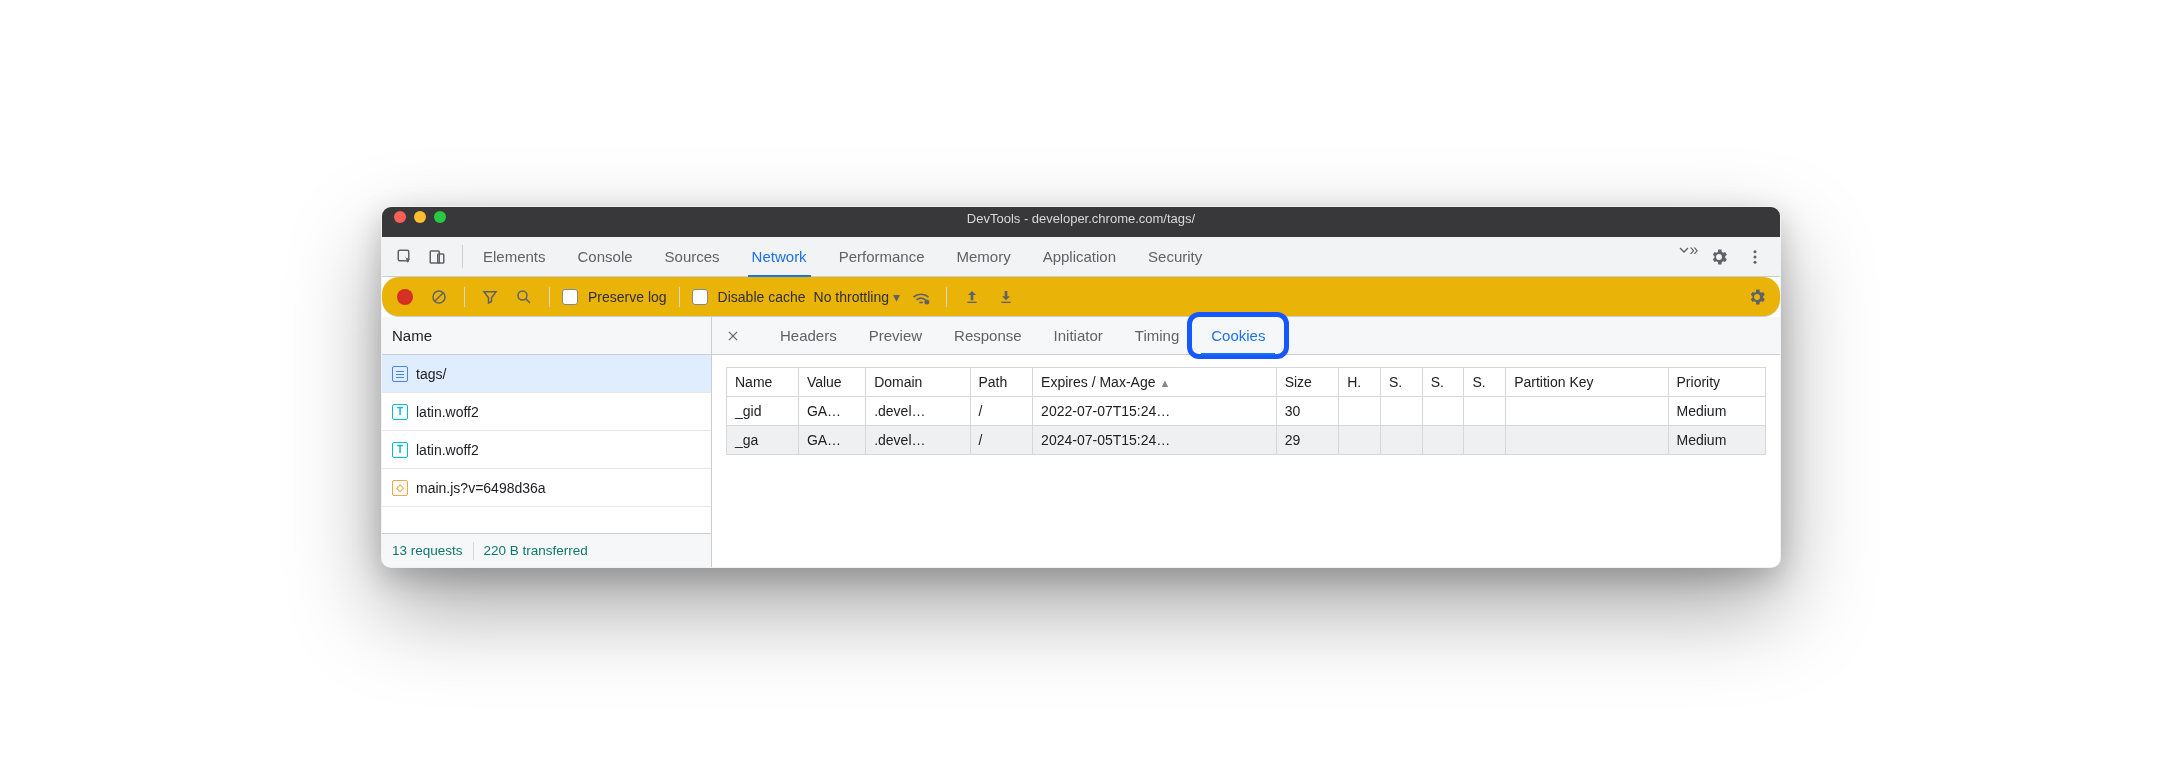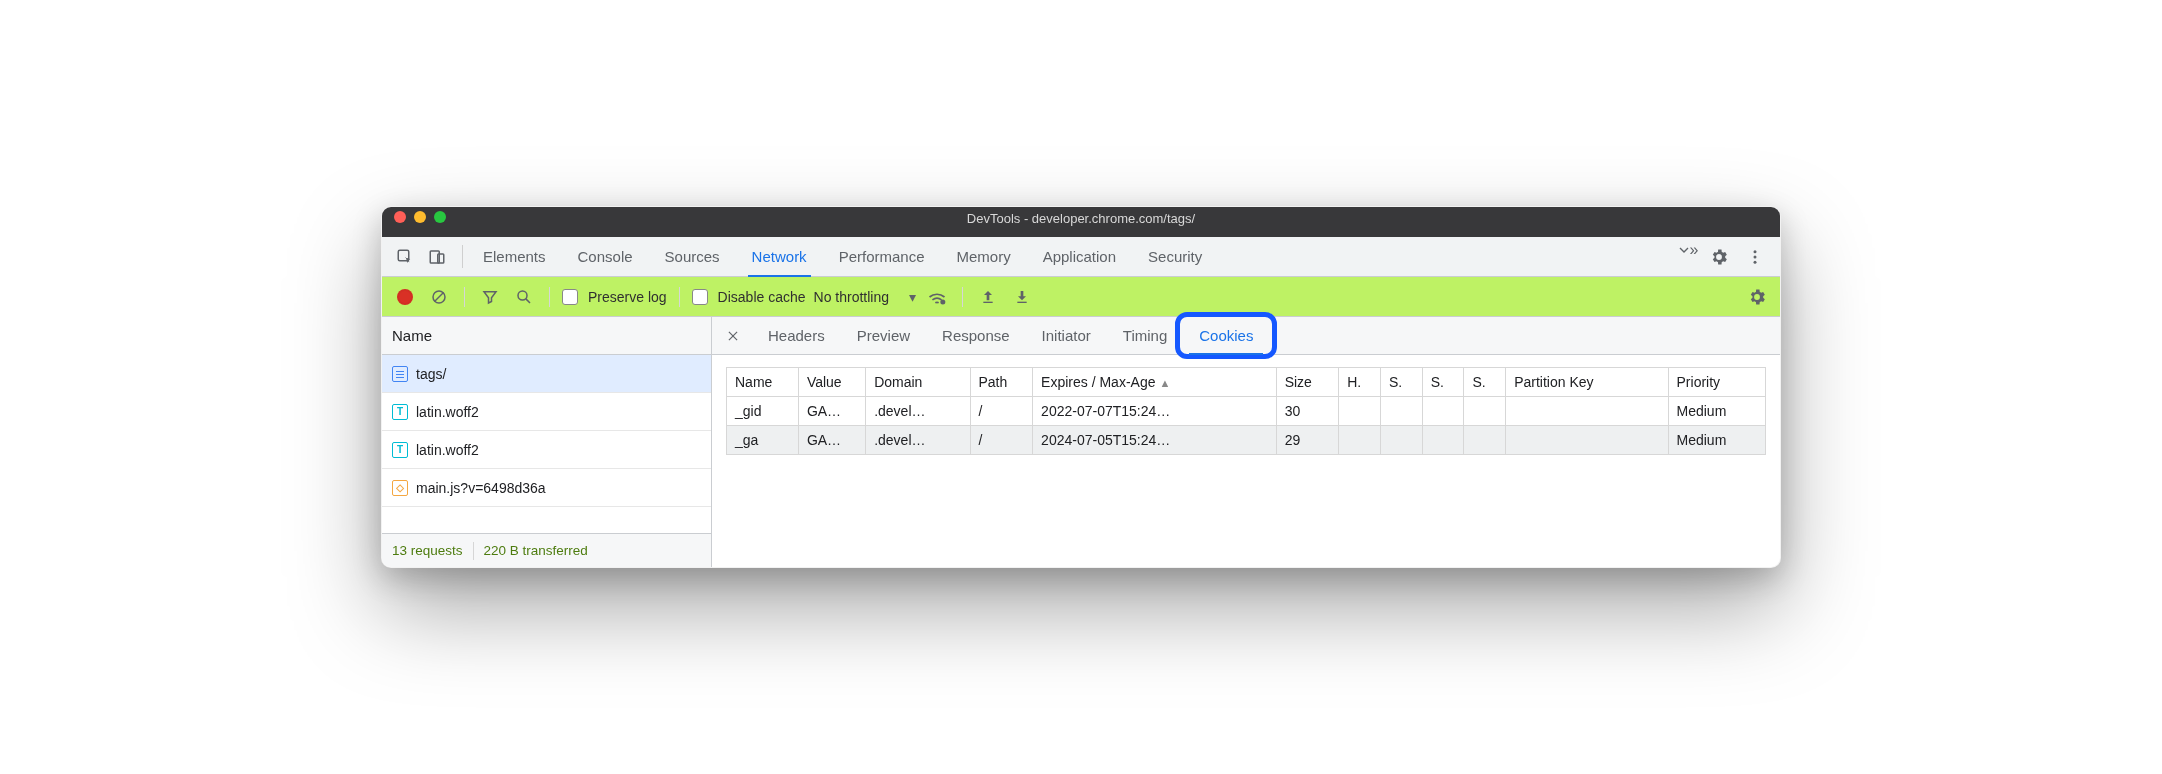--- a/index.html
+++ b/index.html
@@ -72,30 +72,31 @@
   
   .toolbar {
     height:40px;
     border-bottom:1px solid #cacdd1;
     display:flex;
     align-items:center;
     padding:0 10px;
     gap:8px;
     font-size:14px;
     color:#303030;
-    background:#bef264;
+    background:#eab308;
+    border-radius:17px;
   }
   .tb-sep { width:1px; height:20px; background:#d6d6d6; margin:0 4px;}
   .rec-dot { width:16px; height:16px; border-radius:50%; background:#d93025; box-shadow:0 0 0 2px rgba(0,0,0,0.03) inset;}
   .chk {
     width:16px; height:16px; border:1.5px solid #888; border-radius:3px; display:inline-block;
     vertical-align:middle; margin-right:6px; background:#fff;
   }
   .toolbar .grp { display:flex; align-items:center; gap:4px; }
-  .throttle { display:flex; align-items:center; gap:20px; color:#303030; }
+  .throttle { display:flex; align-items:center; gap:4px; color:#303030; }
   .throttle .chev { color:#5f6368; }
   .spacer { flex:1; }
   
   .split { display:flex; height:250px; }
   .left-pane {
     width:330px; border-right:1px solid #cacdd1;
     display:flex; flex-direction:column;
   }
   .name-hdr {
     height:38px; border-bottom:1px solid #cacdd1;
@@ -109,30 +110,30 @@
     cursor:pointer; color:#202124;
   }
   .req-row.sel { background:#e0ecff; }
   .req-row .ric { width:16px; height:16px; display:flex; align-items:center; justify-content:center;}
   .r-doc { border:1.5px solid #4285f4; border-radius:2px; position:relative;}
   .r-doc::after{content:"";position:absolute;left:3px;right:3px;top:4px;height:1.5px;background:#4285f4;box-shadow:0 3px 0 #4285f4,0 6px 0 #4285f4;}
   .r-font { border:1.5px solid #00bcd4; color:#00bcd4; font-size:10px; font-weight:700; line-height:12px; text-align:center; border-radius:2px;}
   .r-js { border:1.5px solid #f4a742; color:#f4a742; font-size:10px; font-weight:700; line-height:12px; text-align:center; border-radius:2px;}
   .status-bar {
     height:34px; border-top:1px solid #cacdd1; background:#f6f7f8;
-    display:flex; align-items:center; font-size:13.5px; color:#4d7c0f;
+    display:flex; align-items:center; font-size:13.5px; color:#0f766e;
     padding:0 10px; gap:0;
   }
   .status-bar .ssep{ width:1px;height:18px;background:#d6d6d6;margin:0 10px;}
   
   .right-pane { flex:1; display:flex; flex-direction:column; }
   .detail-tabs {
     height:38px; border-bottom:1px solid #cacdd1;
     display:flex; align-items:stretch; background:#f6f7f8;
-    padding:0 4px; gap:2px;
+    padding:0 4px; gap:14px;
   }
   .detail-tab {
     padding:0 16px; display:flex; align-items:center;
     font-size:15px; color:#5f6368; cursor:pointer; position:relative;
   }
   .detail-tab.active { color:#1a73e8;}
   .detail-tab.active::after{
     content:""; position:absolute; left:6px; right:6px; bottom:-1px; height:2px; background:#1a73e8;
   }
   .highlight-ring {

